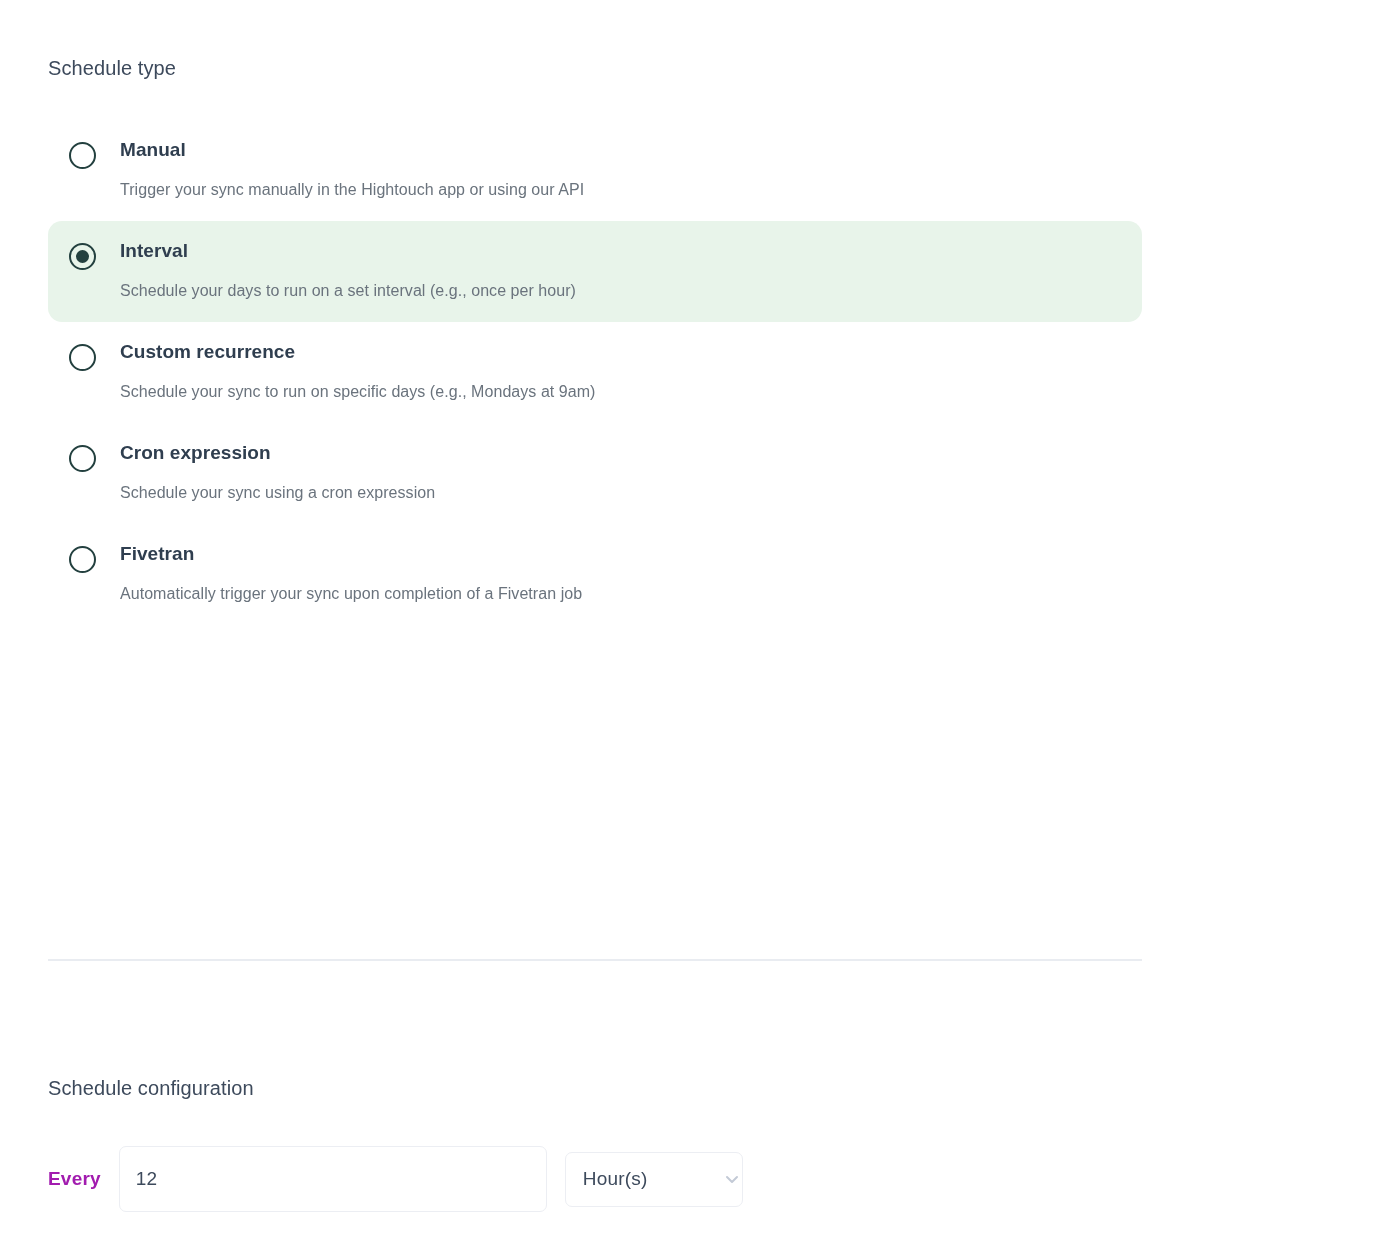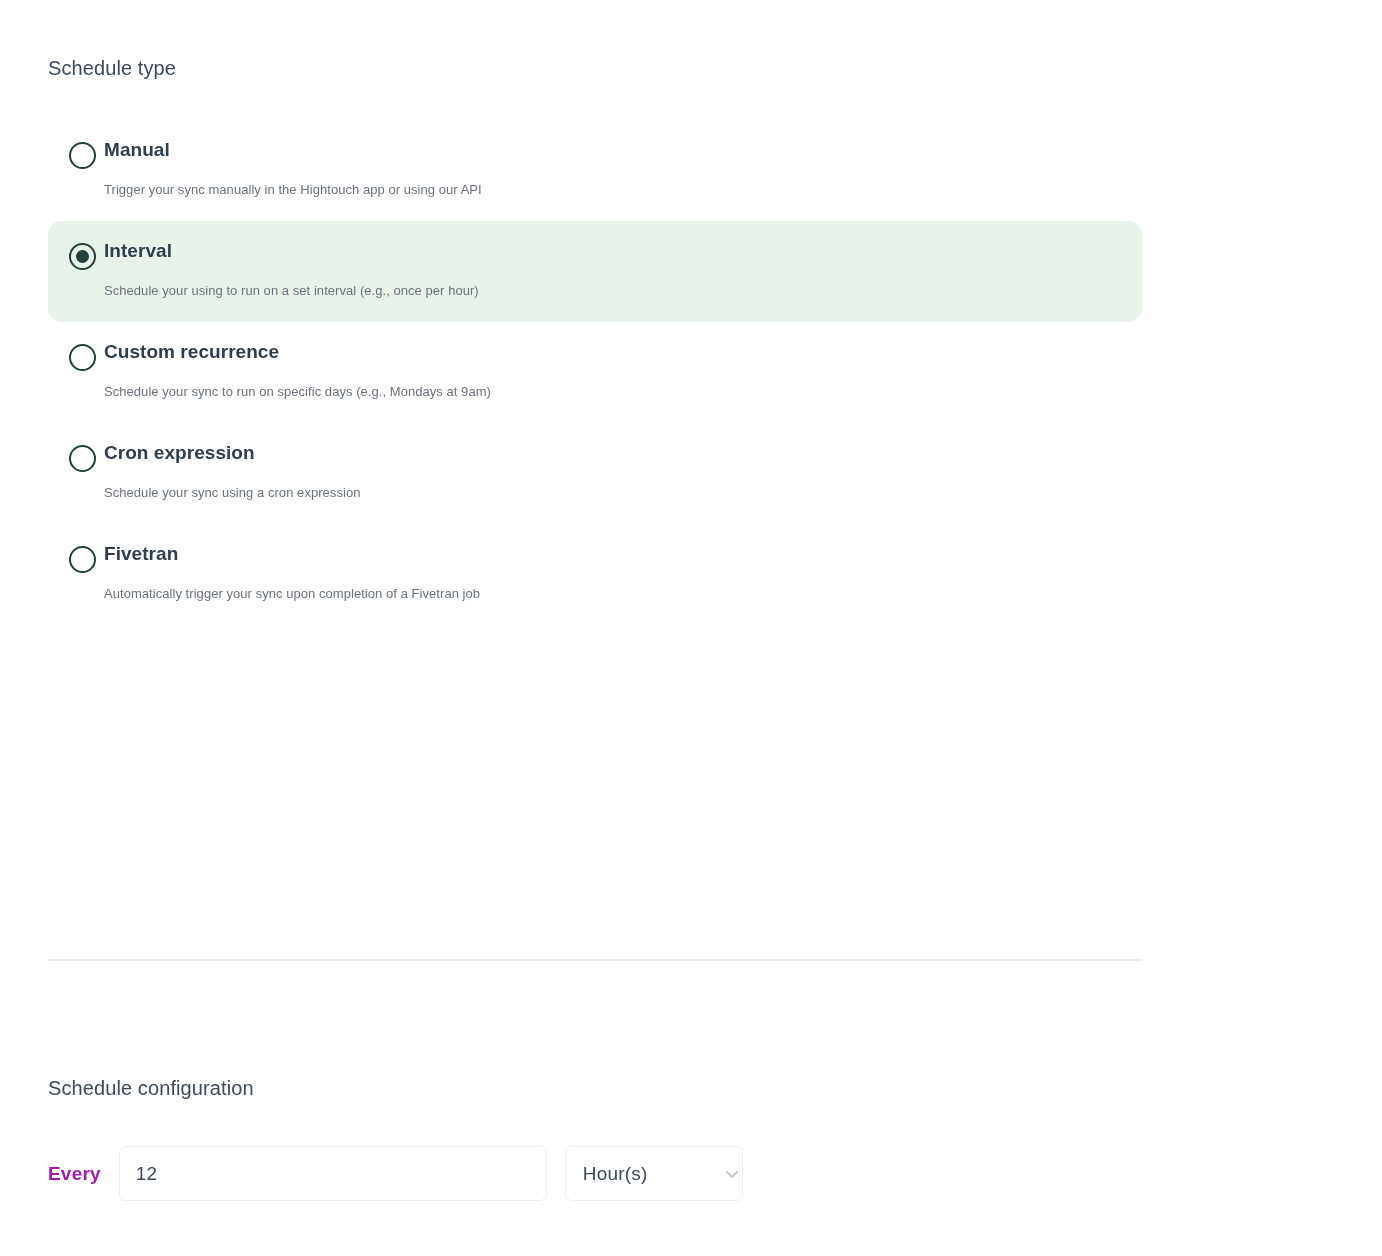--- a/index.html
+++ b/index.html
@@ -74,32 +74,32 @@
     height: 13px;
     margin-left: -6.5px;
     margin-top: -6.5px;
     border-radius: 50%;
     background: #23403f;
     display: none;
   }
   .option-row.selected .radio .dot { display: block; }
 
   .option-text {
-    margin-left: 36px;
+    margin-left: 52px;
   }
   .option-label {
     font-size: 19px;
     font-weight: 600;
     color: #2f3e4f;
     line-height: 24px;
     letter-spacing: 0.05px;
   }
   .option-desc {
     margin-top: 16px;
-    font-size: 13px;
+    font-size: 16px;
     font-weight: 400;
     color: #6a737d;
     line-height: 23px;
     letter-spacing: 0.05px;
   }
 
   
   .divider {
     position: absolute;
     left: 48px;
@@ -122,21 +122,21 @@
     font-size: 19px;
     font-weight: 700;
     color: #a21caf;
     letter-spacing: 0.2px;
     margin-right: 18px;
   }
 
   .number-field {
     box-sizing: border-box;
     width: 428px;
-    height: 55px;
+    height: 66px;
     border: 1.5px solid #eceef3;
     border-radius: 7px;
     background: #ffffff;
     display: flex;
     align-items: center;
     padding: 0 16px;
     font-size: 19px;
     color: #3d4a5c;
   }
   .number-field .value {
@@ -186,21 +186,21 @@
         <div class="option-desc">Trigger your sync manually in the Hightouch app or using our API</div>
       </div>
     </div>
 
     <div class="option-row selected">
       <span class="radio">
           <span class="dot"></span>
         </span>
       <div class="option-text">
         <div class="option-label">Interval</div>
-        <div class="option-desc">Schedule your using to run on a set interval (e.g., once per hour)</div>
+        <div class="option-desc">Schedule your days to run on a set interval (e.g., once per hour)</div>
       </div>
     </div>
 
     <div class="option-row">
       <span class="radio"></span>
       <div class="option-text">
         <div class="option-label">Custom recurrence</div>
         <div class="option-desc">Schedule your sync to run on specific days (e.g., Mondays at 9am)</div>
       </div>
     </div>

